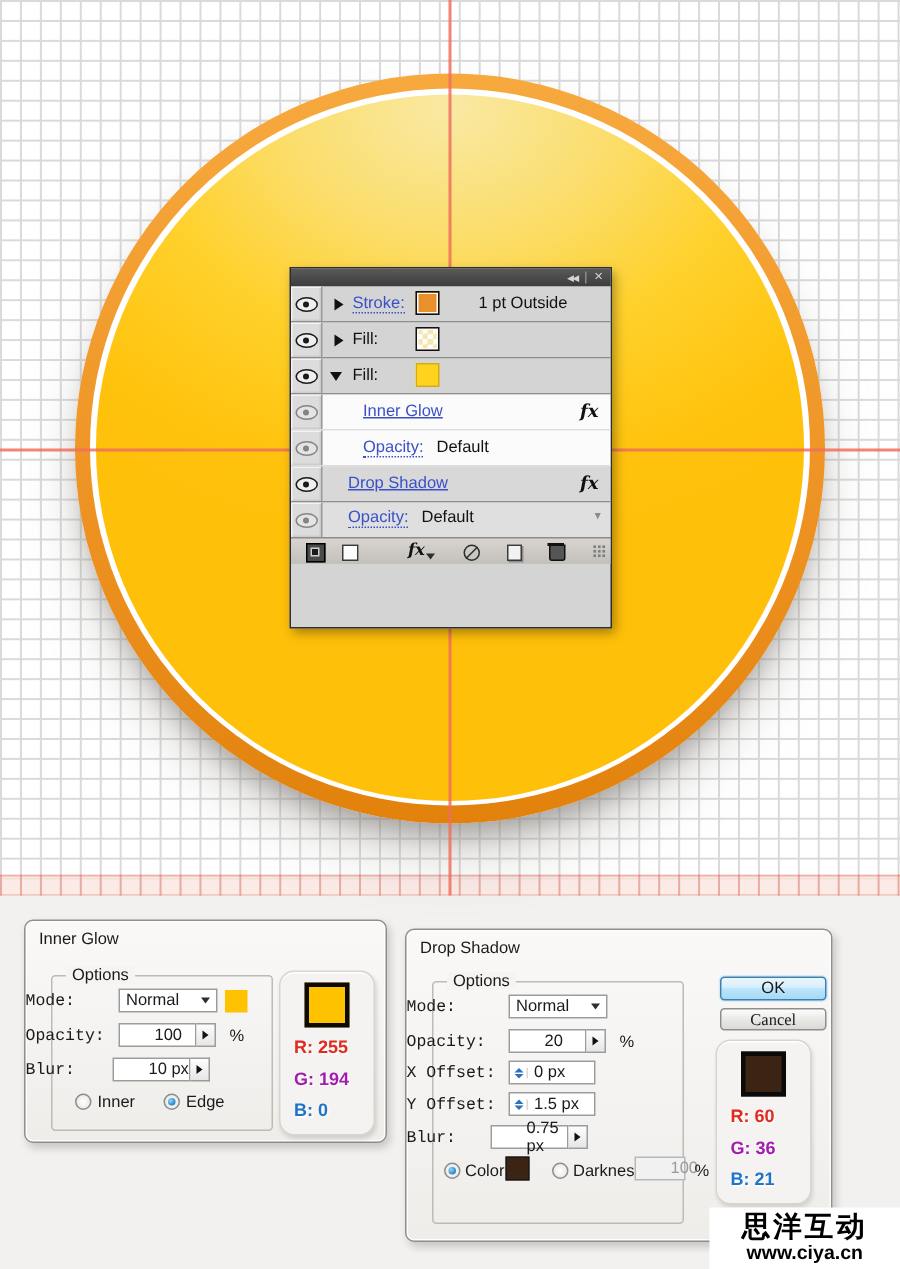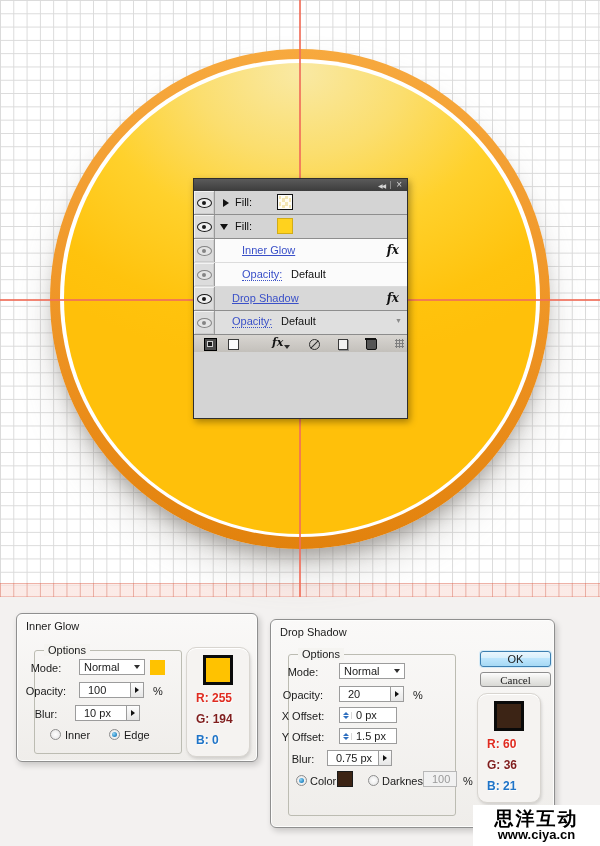--- a/index.html
+++ b/index.html
@@ -73,38 +73,38 @@
   #ic-trash{left:172px;top:4px;width:9px;height:9px;background:#555;border:1px solid #111;border-radius:0 0 2px 2px;}
   #ic-trash::before{content:"";position:absolute;left:-2px;top:-2px;width:11px;height:1.5px;background:#111;}
   #ic-grip{right:3px;top:4px;width:9px;height:9px;background-image:radial-gradient(#7F7F7F 1px,transparent 1.2px);background-size:3px 3px;}
 
   
   .dialog{background:linear-gradient(#FAF9F8,#EFEDEA);border:1px solid #8F8F8F;border-radius:6px;
     box-shadow:inset 0 0 0 1px #FDFDFC,2px 3px 6px rgba(0,0,0,.18);box-sizing:border-box;font-size:11px;color:#1A1A1A;z-index:30;}
   .dlg-title{position:absolute;left:9px;top:6px;color:#1A1A1A;}
   .groupbox{position:absolute;border:1px solid #BCBCB2;border-radius:3px;}
   .group-label{position:absolute;top:-7px;left:9px;background:#F5F4F1;padding:0 4px;}
-  .lbl{position:absolute;text-align:center;}
+  .lbl{position:absolute;text-align:left;font-family:Liberation Mono, monospace;}
   .combo{position:absolute;background:#FFF;border:1px solid #9C9C9C;height:16px;box-sizing:border-box;display:flex;align-items:center;}
   .combo .val{padding-left:4px;flex:1;}
   .combo .arr{width:14px;display:flex;align-items:center;justify-content:center;}
   .fieldwrap{position:absolute;display:flex;height:16px;}
-  .field{background:#FFF;border:1px solid #9C9C9C;box-sizing:border-box;display:flex;align-items:center;padding-left:8px;height:16px;}
+  .field{background:#FFF;border:1px solid #9C9C9C;box-sizing:border-box;display:flex;align-items:center;padding-left:23px;height:16px;}
   .popbtn{width:13px;height:16px;box-sizing:border-box;border:1px solid #9C9C9C;border-left:none;background:linear-gradient(#FDFDFD,#E6E6E6);display:flex;align-items:center;justify-content:center;}
   .popbtn .tri{width:0;height:0;border-left:4px solid #111;border-top:3px solid transparent;border-bottom:3px solid transparent;}
   .spin{width:11px;flex:none;display:flex;flex-direction:column;align-items:center;justify-content:center;gap:1px;border-right:1px solid #D8D8D8;}
   .spin i{width:0;height:0;display:block;}
   .spin .up{border-bottom:3px solid #2F6FBF;border-left:3px solid transparent;border-right:3px solid transparent;}
   .spin .dn{border-top:3px solid #2F6FBF;border-left:3px solid transparent;border-right:3px solid transparent;}
   .radio{width:11px;height:11px;border-radius:50%;border:1px solid #8D8D8D;background:radial-gradient(#FFF,#E2E2E2);box-sizing:border-box;position:absolute;}
   .radio.sel::after{content:"";position:absolute;left:2px;top:2px;width:5px;height:5px;border-radius:50%;background:radial-gradient(circle at 35% 35%,#8FD6F5,#1E7FBF 75%);}
   .rgb-card{position:absolute;background:#F5F3F1;border:1px solid #D8D5D0;border-radius:10px;box-shadow:inset 0 1px 0 #FFF,1px 2px 3px rgba(0,0,0,.12);}
   .rgb-swatch{position:absolute;left:16px;top:7px;width:30px;height:30px;border:3px solid #0A0A0A;box-sizing:border-box;}
   .rgb-line{position:absolute;left:9px;font-weight:bold;font-size:12px;text-shadow:1px 1px 0 rgba(255,255,255,.8);}
-  .rgb-r{color:#E02B20;}.rgb-g{color:#7f1d1d;}.rgb-b{color:#1F74C8;}
+  .rgb-r{color:#E02B20;}.rgb-g{color:#a21caf;}.rgb-b{color:#1F74C8;}
   .btn{position:absolute;box-sizing:border-box;display:flex;align-items:center;justify-content:center;font-size:11px;border-radius:3px;}
   #btn-ok{border:1px solid #3C7FB1;background:linear-gradient(#EAF6FD,#D7EFFC 45%,#BEE6FD 46%,#A6D9F4);box-shadow:0 0 0 1px #D6EBF7;text-align:right;}
   #btn-cancel{border:1px solid #8E8E8E;background:linear-gradient(#FDFDFD,#E9E9E6 50%,#D9D9D5);font-family:Liberation Serif, serif;}
   .disabled-field{background:#F1F1F1;color:#9A9A9A;border:1px solid #B8B8B8;}
 
   
   #watermark{right:0;top:805px;width:127px;height:41px;background:#FFF;display:flex;flex-direction:column;align-items:center;justify-content:center;z-index:40;}
   #watermark .l1{font-weight:bold;font-size:19px;letter-spacing:2px;line-height:19px;color:#000;}
   #watermark .l2{font-weight:bold;font-size:13px;line-height:14px;color:#000;}
 </style>
@@ -123,20 +123,31 @@
 <div id="guide-h" class="abs guide"></div>
 
 <div id="panel" class="abs">
   <div id="panel-titlebar">
     <span class="collapse">◀◀</span>
     <span class="divider"></span>
     <span class="close">×</span>
   </div>
 
 
+  <div class="prow row-main">
+    <span class="eye-cell">
+        <span class="eye"></span>
+      </span>
+    <span class="row-content">
+      <span class="tri-r abs" style="left:8px;top:8px;"></span>
+      <span class="link dotted abs" style="left:20px;top:5px;">Stroke:</span>
+      <span class="swatch sw-bordered abs" style="left:62px;top:3px;width:16px;height:16px;background:#E8912C;"></span>
+      <span class="abs" style="left:104px;top:5px;">1 pt  Outside</span>
+    </span>
+  </div>
 
   <div class="prow row-main">
     <span class="eye-cell">
         <span class="eye"></span>
       </span>
     <span class="row-content">
       <span class="tri-r abs" style="left:8px;top:8px;"></span>
       <span class="abs" style="left:20px;top:5px;">Fill:</span>
       <span class="swatch sw-bordered abs" style="left:62px;top:3px;width:16px;height:16px;background-image:conic-gradient(#FFFDF4 25%,#F3E6B4 0 50%,#FFFDF4 0 75%,#F3E6B4 0);background-size:7px 7px;"></span>
     </span>

